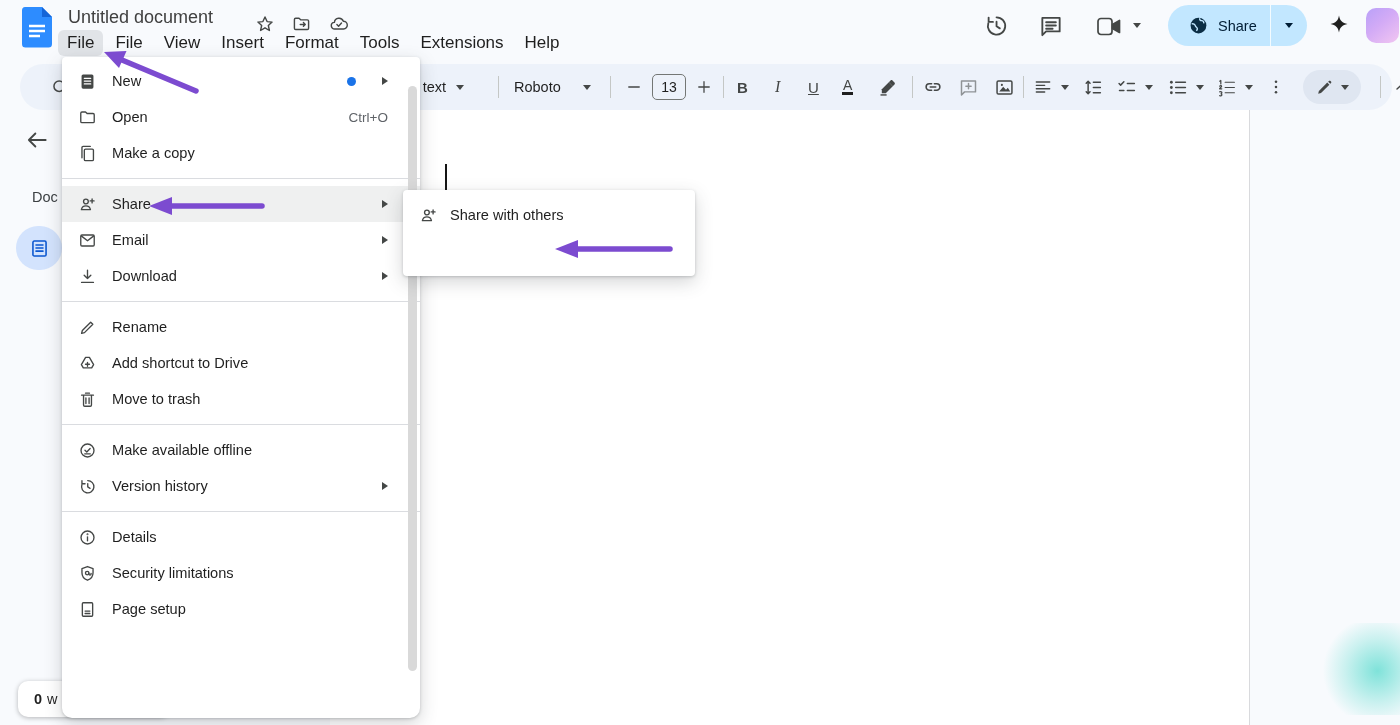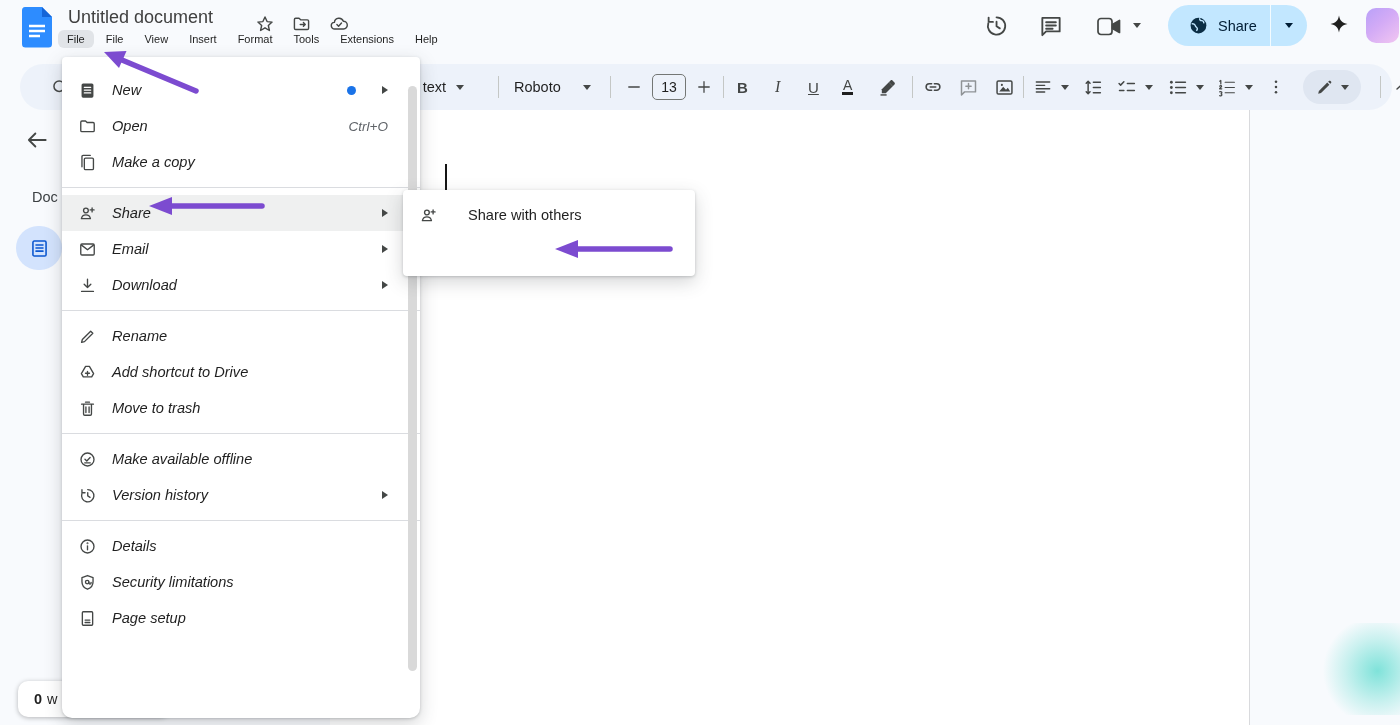--- a/index.html
+++ b/index.html
@@ -13,21 +13,21 @@
   }
   svg { display:block; }
   .ic  { stroke:#444746; fill:none; stroke-width:1.7; stroke-linecap:round; stroke-linejoin:round; }
 
   
   .header { position:absolute; left:0; top:0; width:1400px; height:60px; }
   .docs-logo { position:absolute; left:22px; top:7px; }
   .doc-title { position:absolute; left:68px; top:7px; font-size:18px; color:#404040; }
   .title-icons { position:absolute; left:255px; top:14px; display:flex; gap:16px; }
   .menubar { position:absolute; left:58px; top:30px; display:flex; gap:3px; }
-  .menubar .mb { font-size:11px; padding:3px 9px; border-radius:6px; cursor:default; }
+  .menubar .mb { font-size:17px; padding:3px 9px; border-radius:6px; cursor:default; }
   .menubar .mb.active { background:#e1e4e8; }
   .hicon { position:absolute; top:13px; }
   .share-pill { position:absolute; left:1168px; top:5px; width:139px; height:41px;
     background:#c2e7ff; border-radius:21px; display:flex; align-items:center; }
   .share-main { display:flex; align-items:center; gap:9px; padding-left:20px; width:102px; }
   .share-label { font-size:14.5px; font-weight:500; color:#001d35; }
   .share-sep { width:1px; height:41px; background:#f3fbff; }
   .share-caret { flex:1; display:flex; justify-content:center; }
   .caret { width:0; height:0; border-left:4.5px solid transparent; border-right:4.5px solid transparent; border-top:5.5px solid #444746; }
   .caret-navy { border-top-color:#001d35; }
@@ -60,36 +60,36 @@
     background:#d3e3fd; display:flex; align-items:center; justify-content:center; }
   .wordpill { position:absolute; left:18px; top:681px; width:152px; height:36px; background:#fff;
     border-radius:10px; box-shadow:0 1px 5px rgba(0,0,0,.28); display:flex; align-items:center;
     padding-left:16px; gap:5px; font-size:14.5px; z-index:5; }
   .wc-num { font-weight:700; }
   .teal-blob { position:absolute; left:1313px; top:623px; width:87px; height:92px; z-index:4;
     background:radial-gradient(circle at 74% 52%, rgba(64,214,199,.66) 0%, rgba(64,214,199,.25) 40%, rgba(64,214,199,0) 68%); }
 
   
   .filemenu { position:absolute; left:62px; top:57px; width:358px; height:661px; background:#fff;
-    border-radius:4px 4px 10px 10px; z-index:20; padding-top:15px;
-    box-shadow:0 1px 3px rgba(60,64,67,.25), 0 6px 18px rgba(60,64,67,.22);font-style:italic; }
+    border-radius:4px 4px 10px 10px; z-index:20; padding-top:6px;
+    box-shadow:0 1px 3px rgba(60,64,67,.25), 0 6px 18px rgba(60,64,67,.22); }
   .mi { height:36px; display:flex; align-items:center; padding:0 14px 0 16px; gap:15px; cursor:default; }
   .mi.hl { background:#eff0f0; }
   .mil { font-size:14.6px; flex:0 0 auto; }
   .mspace { flex:1; }
   .mshort { font-size:13.5px; color:#5f6368; margin-right:18px; }
   .subarr { width:0; height:0; border-top:4.5px solid transparent; border-bottom:4.5px solid transparent;
     border-left:6px solid #444746; margin-right:18px; }
   .bluedot { width:9px; height:9px; border-radius:50%; background:#1a73e8; margin-right:11px; }
   .mdiv { height:1px; background:#dadce0; margin:7px 0; }
   .mscroll { position:absolute; right:3px; top:29px; width:9px; height:585px; background:#d9d9d9; border-radius:5px; }
   .submenu { position:absolute; left:403px; top:190px; width:292px; height:86px; background:#fff;
     border-radius:4px; z-index:21; padding-top:7px;
     box-shadow:0 1px 3px rgba(60,64,67,.25), 0 6px 18px rgba(60,64,67,.22); }
-  .submenu .mi { padding-left:16px; gap:30px; }
+  .submenu .mi { padding-left:16px; gap:12px; }
 
   .arrows { position:absolute; left:0; top:0; width:1400px; height:725px; z-index:50; pointer-events:none; }
 </style>
 </head>
 <body>
 
 <div class="header">
   <div class="docs-logo">
     <svg width="30" height="41" viewBox="0 0 30 41">
       <path d="M3 0h17l10 10v27a3.5 3.5 0 0 1-3.5 3.5h-23A3.5 3.5 0 0 1 0 37V3.5A3.5 3.5 0 0 1 3 0z" fill="#2d8cff"></path>

